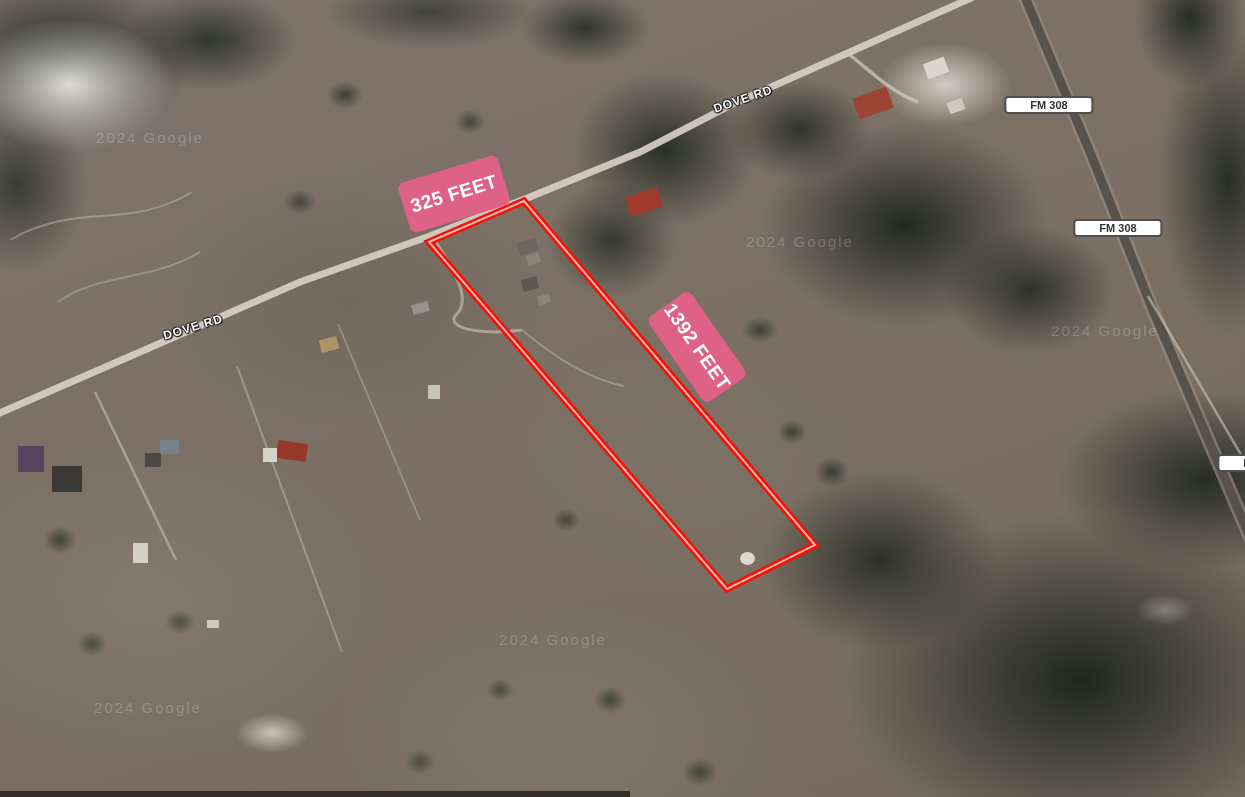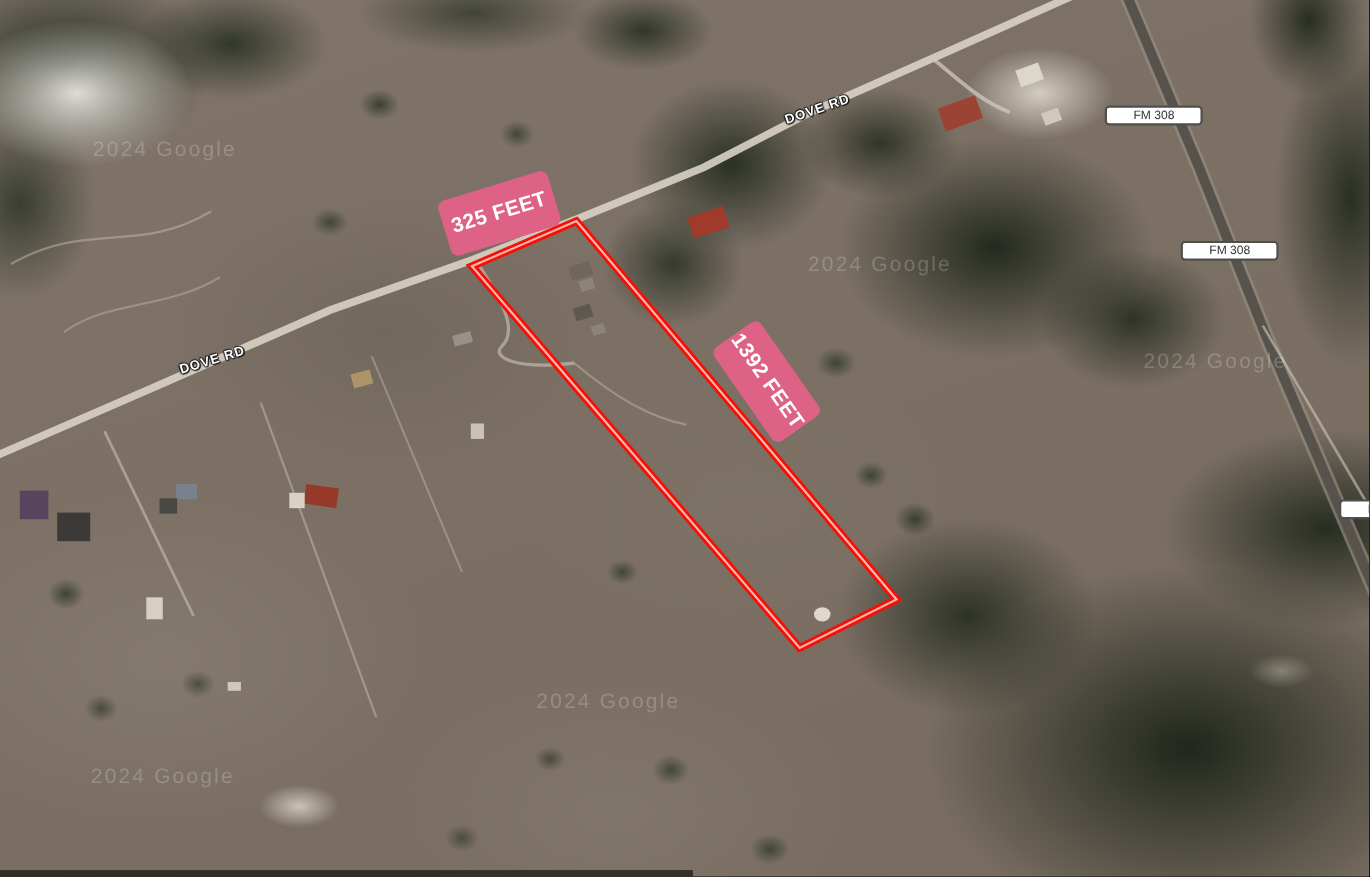--- a/index.html
+++ b/index.html
@@ -56,39 +56,39 @@
   }
   .roads-svg,.parcel-svg{position:absolute;inset:0;pointer-events:none;}
   .roads-svg{z-index:2;}
   .buildings{position:absolute;inset:0;z-index:3;pointer-events:none;}
   .bld{position:absolute;}
   .bottom-strip{position:absolute;left:0;bottom:0;width:630px;height:6px;background:rgba(22,20,16,.7);z-index:3;}
   .parcel-svg{z-index:5;}
   
   .wm{
     position:absolute;z-index:4;color:rgba(255,255,255,.2);
-    font-size:19px;letter-spacing:2px;white-space:nowrap;
+    font-size:15px;letter-spacing:2px;white-space:nowrap;
     transform:translate(-50%,-50%);
   }
   .measure{
     position:absolute;z-index:6;
     width:104px;height:52px;border-radius:7px;
     display:flex;align-items:center;justify-content:center;
     color:#fff;font-weight:bold;font-size:19px;letter-spacing:.5px;white-space:nowrap;
     box-shadow:0 0 0 0 transparent;
   }
   .road-label{
     position:absolute;z-index:7;color:#fff;font-weight:bold;font-size:12px;
     letter-spacing:1px;white-space:nowrap;transform:translate(-50%,-50%);
     text-shadow:1px 0 1px #1a1a1a,-1px 0 1px #1a1a1a,0 1px 1px #1a1a1a,0 -1px 1px #1a1a1a,1px 1px 1px #1a1a1a;
   }
   .route-badge{
     position:absolute;z-index:7;transform:translate(-50%,-50%);
     background:#fff;border:2px solid #4f4f4f;border-radius:4px;
-    padding:1px 24px;font-size:11px;font-weight:normal;color:#333;white-space:nowrap;
+    padding:1px 24px;font-size:11px;font-weight:bold;color:#333;white-space:nowrap;
   }
 </style>
 </head>
 <body>
 
 <div class="viewport">
 
   <div class="terrain"></div>
 
   <svg class="roads-svg" viewBox="0 0 1245 797">

